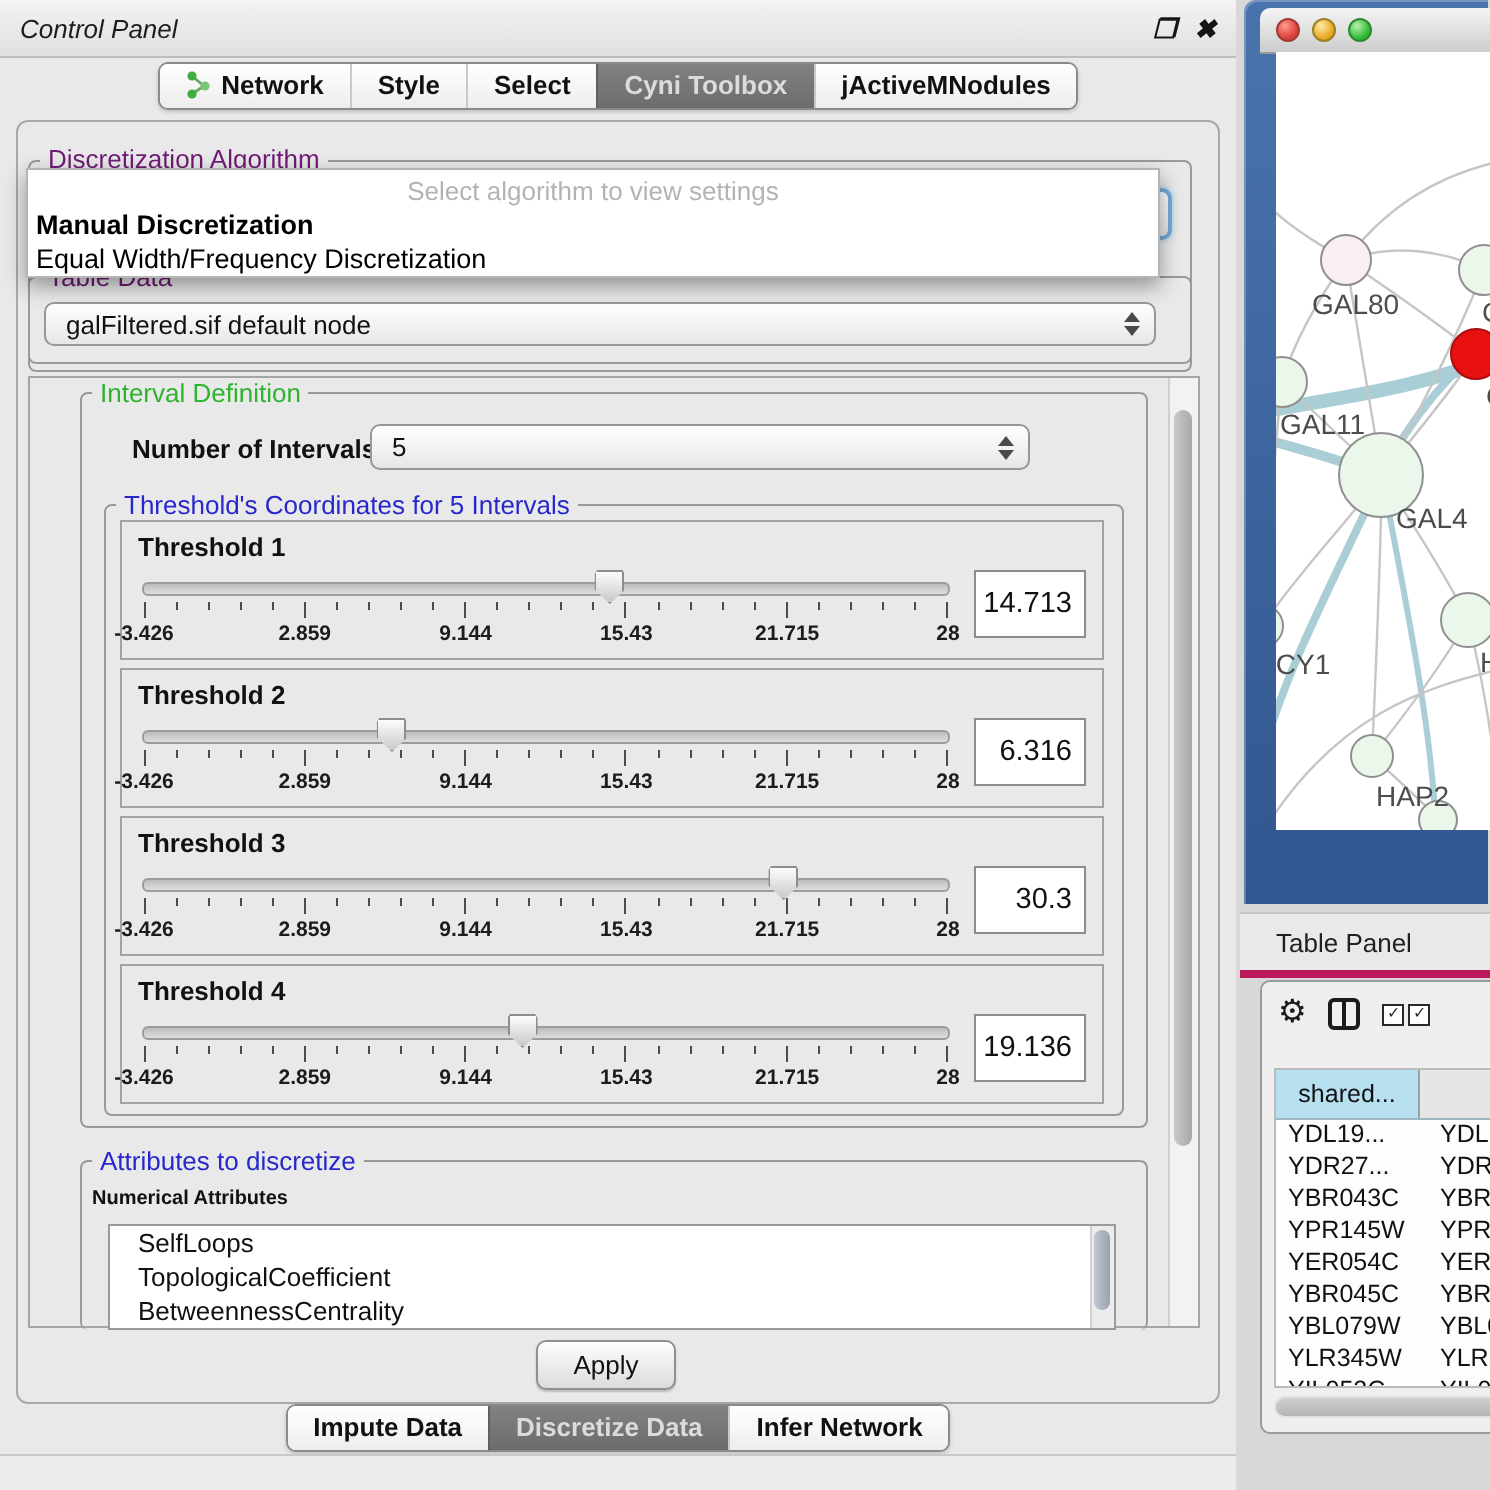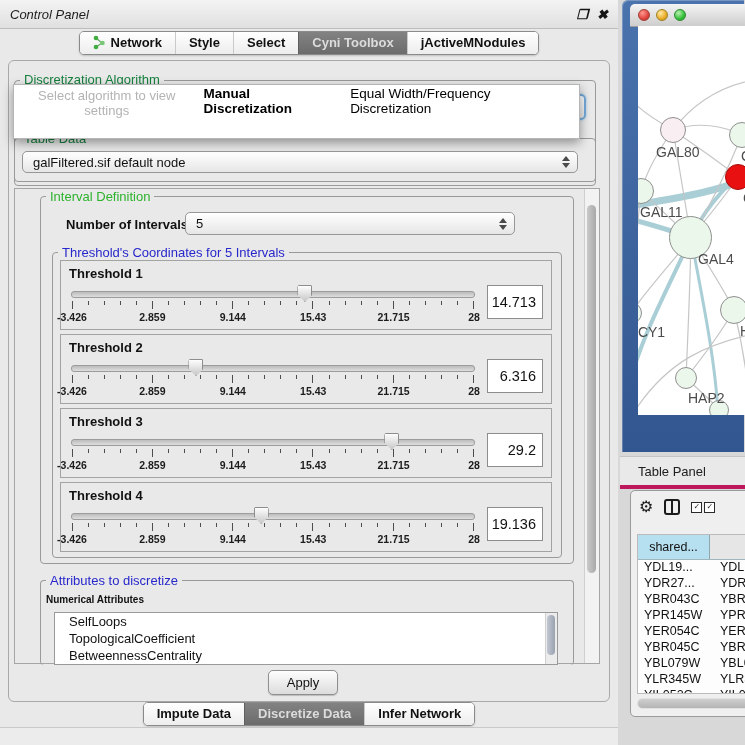--- a/index.html
+++ b/index.html
@@ -22,36 +22,36 @@
   .seg-item:first-child{border-left:none;}
   .seg-item.sel{background:linear-gradient(#828282,#6c6c6c);color:#dcdcdc;border-left-color:#5f5f5f;}
   .tabbar{position:absolute;left:0;top:31px;width:100%;display:flex;justify-content:center;}
   
   .content-frame{position:absolute;left:8px;top:60px;width:600px;height:640px;
                  border:1px solid #a9a9a9;border-radius:6px;background:#e9e9e9;}
   .groupbox{position:absolute;border:1px solid #9a9a9a;border-radius:4px;}
   .grouptitle{position:absolute;background:#e9e9e9;padding:0 4px;font-size:13px;white-space:nowrap;}
   .gt-green{color:#2db32d;}
   .gt-blue{color:#2727cc;}
-  .gt-dark{color:#15803d;}
+  .gt-dark{color:#701a75;}
   
   .combo{position:absolute;border:1px solid #979797;border-radius:5px;
          background:linear-gradient(#ffffff,#e6e6e6);display:flex;align-items:center;
          font-size:13px;padding-left:10px;box-sizing:border-box;}
   .combo .spin{position:absolute;right:7px;top:0;height:100%;display:flex;flex-direction:column;
                justify-content:center;gap:2px;}
   .tri-up{width:0;height:0;border-left:4px solid transparent;border-right:4px solid transparent;
           border-bottom:5px solid #4a4a4a;}
   .tri-dn{width:0;height:0;border-left:4px solid transparent;border-right:4px solid transparent;
           border-top:5px solid #4a4a4a;}
   .combo-focus{border:2px solid #74aad9;box-shadow:0 0 3px #9cc6e8;}
   
   .popup{position:absolute;left:13px;top:84px;width:565px;height:53px;background:#fff;
          border:1px solid #b5b5b5;box-shadow:0 4px 10px rgba(0,0,0,.38);z-index:60;
-         display:flex;flex-direction:row;}
+         display:flex;flex-direction:column;}
   .popup-prompt{text-align:center;color:#b3b3b3;font-size:13px;padding-top:3px;height:16px;}
   .popup-opt{font-size:13.5px;padding:1px 4px;color:#000;}
   .popup-opt.bold{font-weight:bold;}
   
   .scrollpanel{position:absolute;left:14px;top:188px;width:586px;height:476px;
                border:1px solid #a5a5a5;background:#e9e9e9;box-sizing:border-box;}
   .vscroll{position:absolute;right:0;top:0;width:14px;height:100%;background:#f2f2f2;
            border-left:1px solid #cfcfcf;}
   .vscroll .thumb{position:absolute;left:2px;width:9px;border-radius:5px;
                   background:linear-gradient(90deg,#c9c9c9,#a9a9a9);}
@@ -354,21 +354,21 @@
           </div>
         <div class="scale">
           <span style="left:0%;">-3.426</span>
           <span style="left:20%;">2.859</span>
           <span style="left:40%;">9.144</span>
           <span style="left:60%;">15.43</span>
           <span style="left:80%;">21.715</span>
           <span style="left:100%;">28</span>
         </div>
       </div>
-      <div class="valuebox">29.2</div>
+      <div class="valuebox">30.3</div>
     </div>
   </div>
 
   <div class="thresh-row" style="top:482px;">
     <div class="thresh-label">Threshold 4</div>
     <div class="slider-zone">
       <div class="slider-area">
         <div class="track"></div>
         <div class="thumb-pt" style="left: 47%;"></div>
         <div class="ticks">

